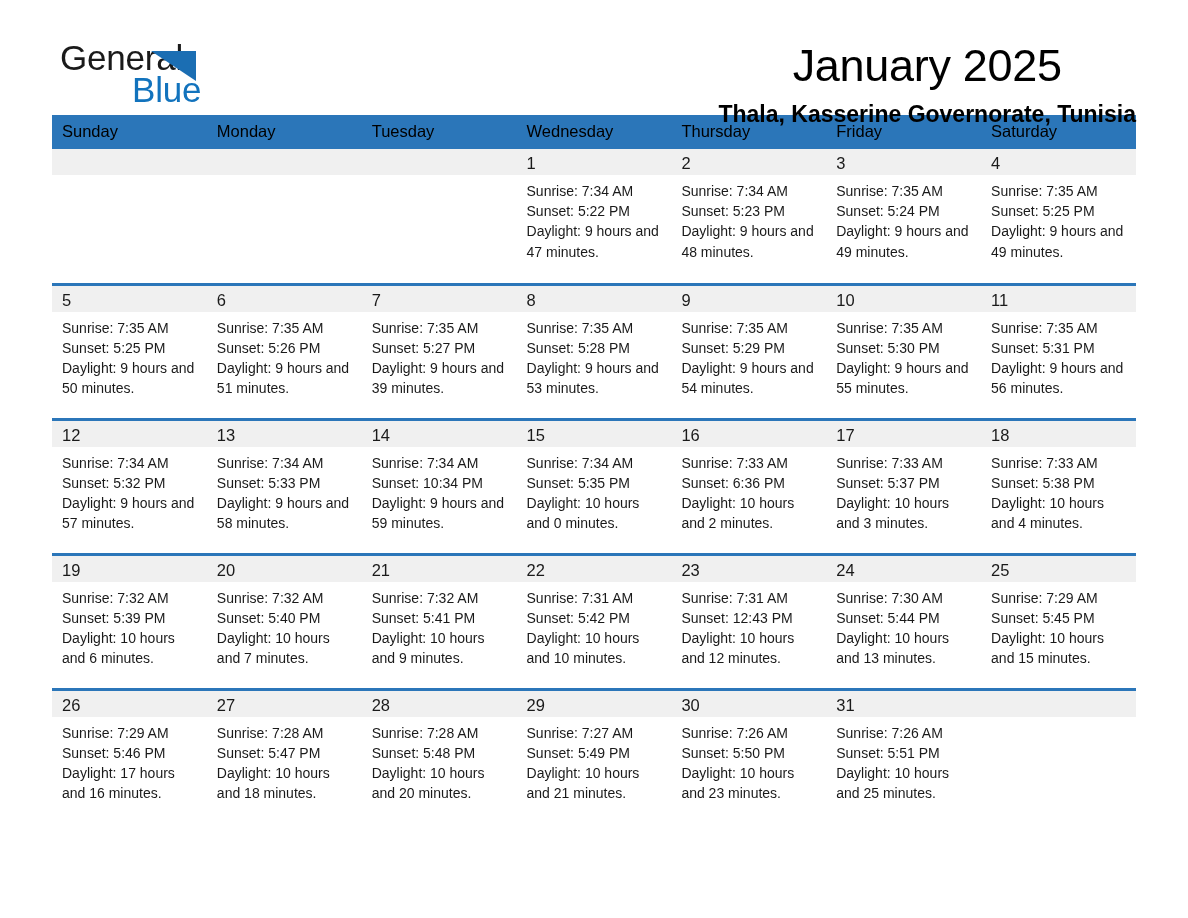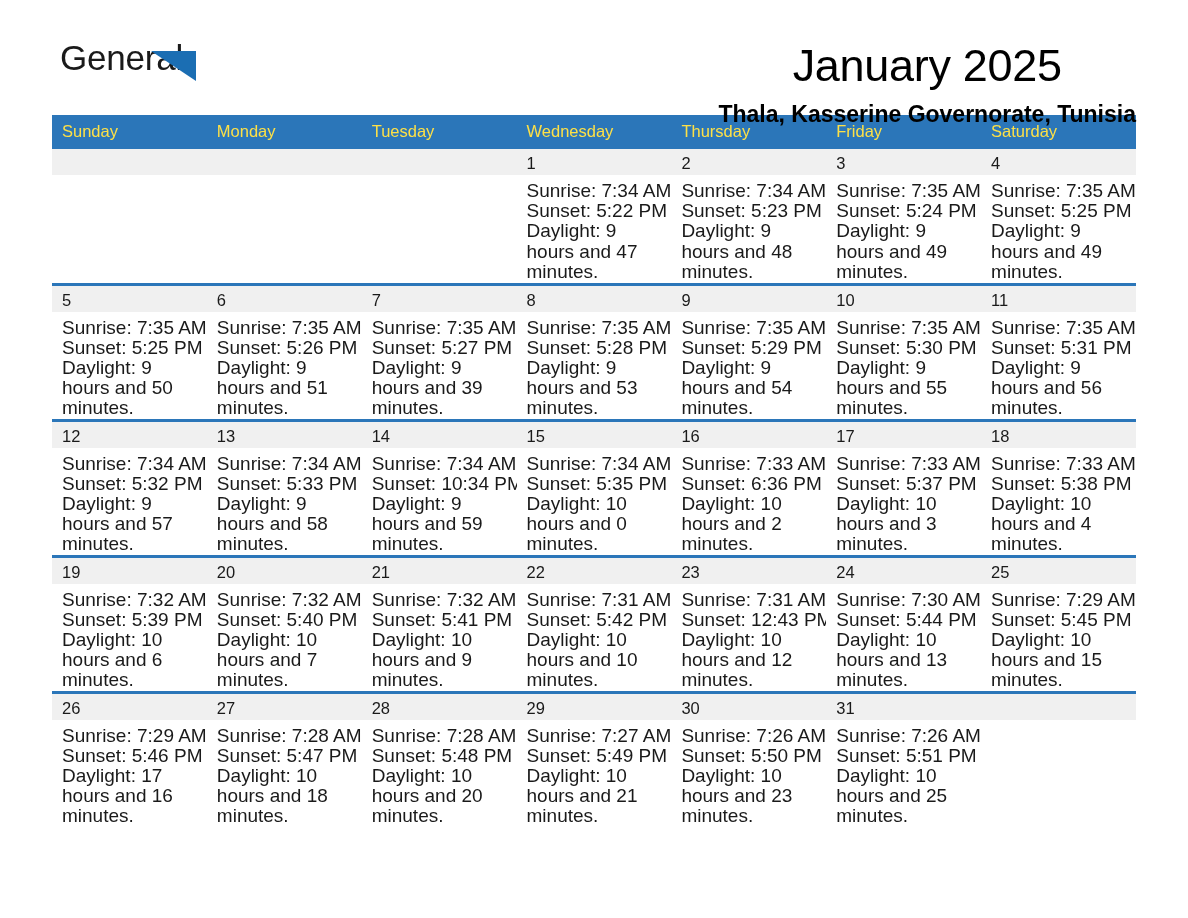--- a/index.html
+++ b/index.html
@@ -91,21 +91,21 @@
   
   .calendar {
     width: 1084px;
     border-collapse: collapse;
     table-layout: fixed;
   }
   .calendar col { width: 154.857px; }
 
   thead th {
     background: #2b76b9;
-    color: #fde047;
+    color: #000000;
     font-size: 16.5px;
     font-weight: 400;
     text-align: left;
     padding: 7px 0 8px 10px;
     height: 31px;
     vertical-align: middle;
   }
 
   tbody tr.week { height: 135px; }
 
@@ -123,37 +123,38 @@
     height: 26px;
     padding: 3px 0 0 10px;
     font-size: 16.5px;
     line-height: 22px;
     color: #1a1a1a;
   }
   .daynum-band.empty { color: transparent; }
 
   .details {
     padding: 6px 8px 0 10px;
-    font-size: 19px;
+    font-size: 14px;
     line-height: 20.2px;
     color: #1a1a1a;
   }
   .details div { white-space: nowrap; }
   .details .daylight-wrap { white-space: normal; }
 </style>
 </head>
 <body>
 
 <div class="page">
 
   <div class="topbar">
 
     <div class="logo">
       <span class="logo-general">General</span>
       <span class="logo-triangle"></span>
+      <span class="logo-blue">Blue</span>
     </div>
 
     <div class="titles">
       <div class="month-title">January 2025</div>
       <div class="location-title">Thala, Kasserine Governorate, Tunisia</div>
     </div>
 
   </div>
 
   <table class="calendar">

